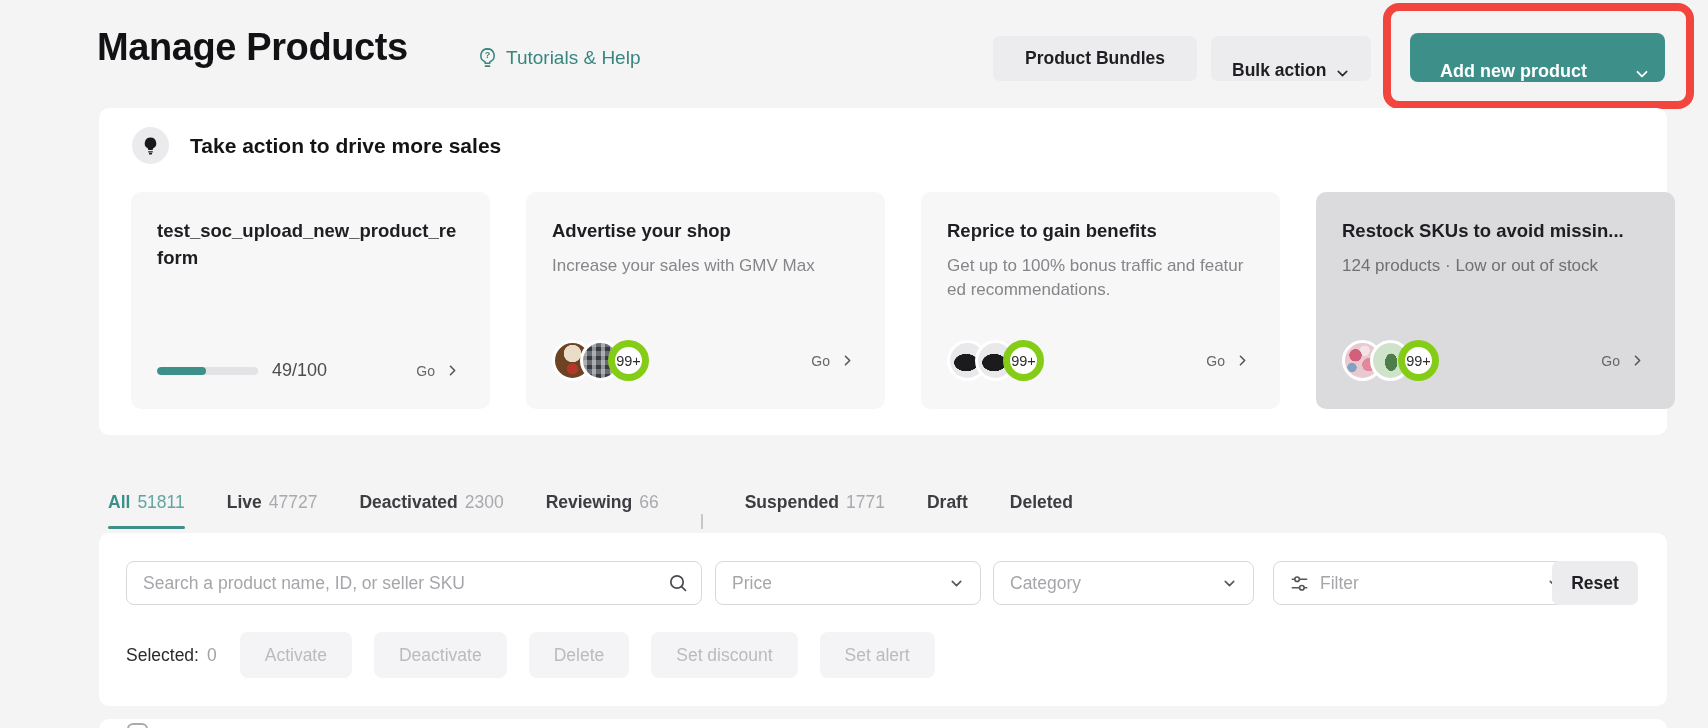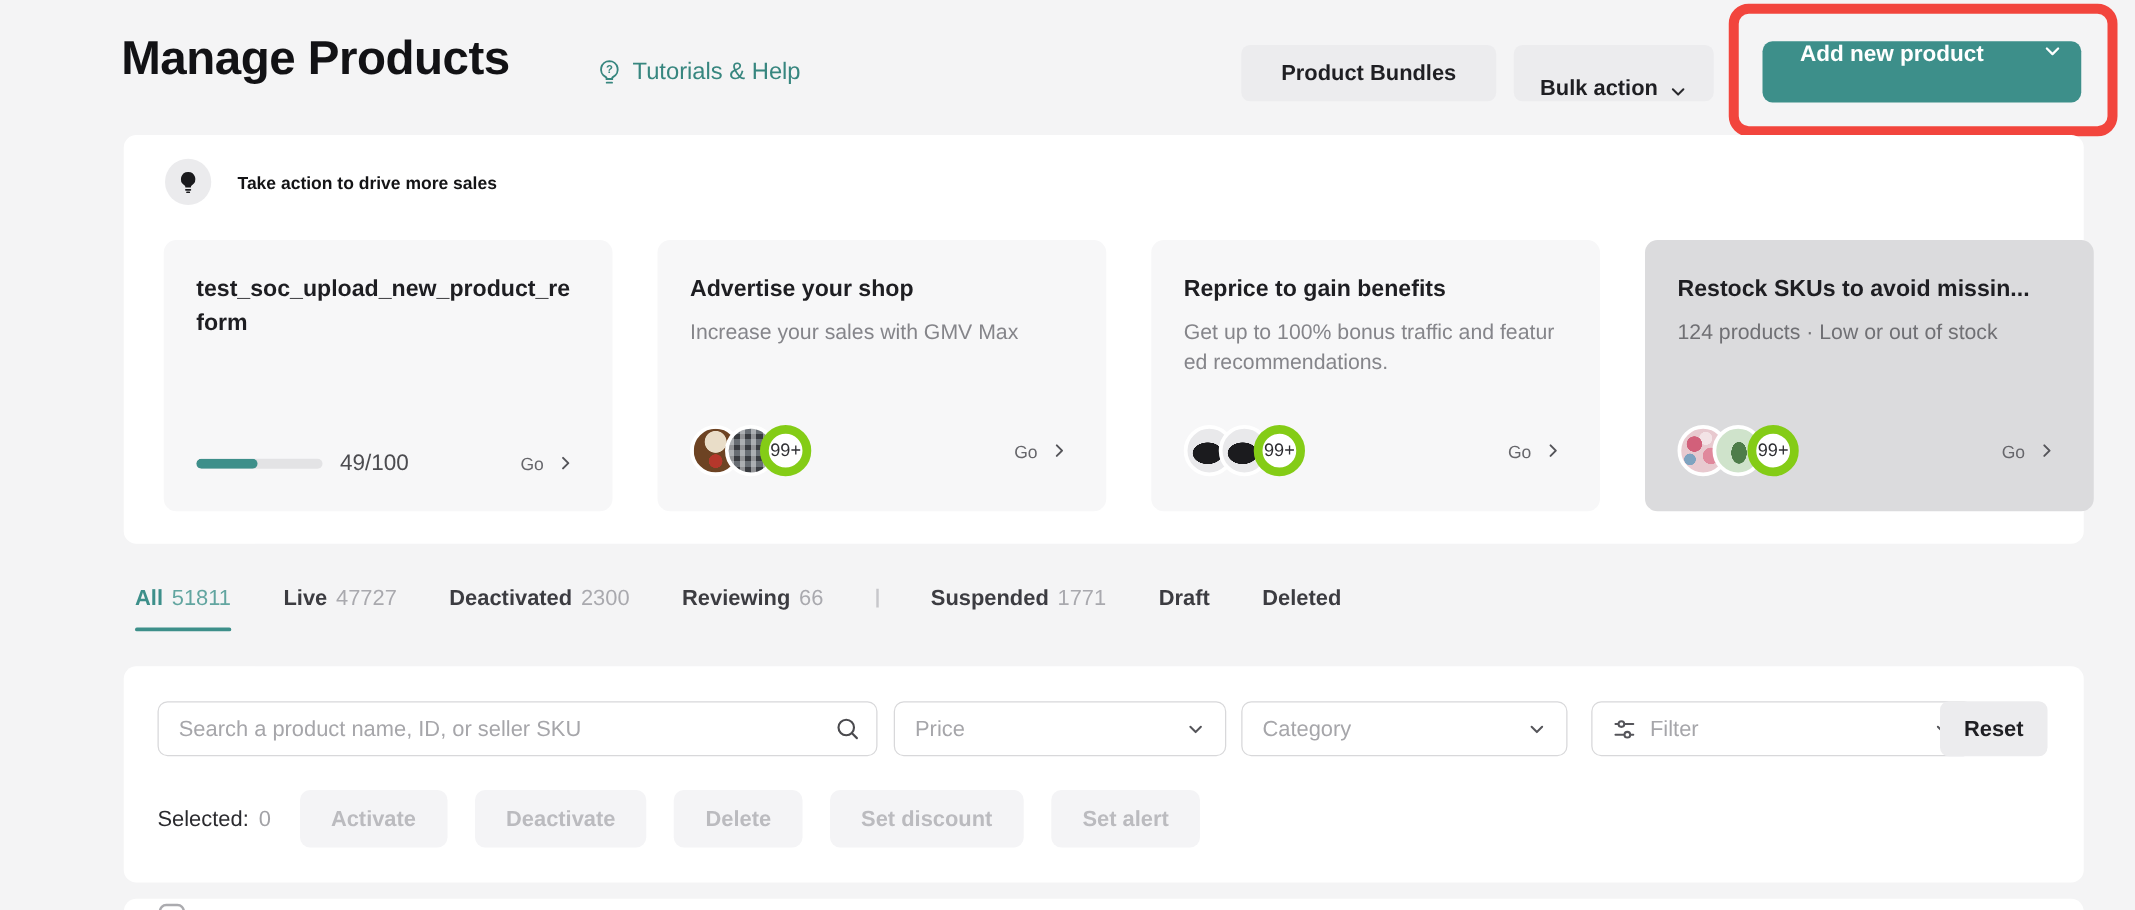--- a/index.html
+++ b/index.html
@@ -8,33 +8,33 @@
 
   
   .page-title { position:absolute; left:97px; top:26px; font-size:38px; font-weight:700; color:#121215; letter-spacing:-0.4px; }
   .help-link { position:absolute; left:476px; top:46px; display:flex; align-items:center; gap:7px; color:#37867f; font-size:19px; font-weight:500; cursor:pointer; }
 
   .btn { display:flex; align-items:center; justify-content:center; border-radius:7px; font-size:17.5px; font-weight:600; color:#1f1f23; background:#ececee; cursor:pointer; }
   .btn-bundles { position:absolute; left:993px; top:36px; height:45px; padding:0 32px; }
   .btn-bulk { position:absolute; left:1211px; top:36px; height:45px; padding:0 21px; gap:9px;align-items:flex-end; }
   .btn-bulk svg { stroke:#2a2a2e; }
 
-  .btn-add { position:absolute; left:1410px; top:33px; width:255px; height:49px; background:#3D8F8A; border-radius:8px; display:flex; align-items:flex-start; color:#fff; cursor:pointer; }
+  .btn-add { position:absolute; left:1410px; top:33px; width:255px; height:49px; background:#3D8F8A; border-radius:8px; display:flex; align-items:flex-end; color:#fff; cursor:pointer; }
   .btn-add-main { flex:1; display:flex; align-items:center; justify-content:center; font-size:18px; font-weight:600; }
   .btn-add-divider { width:1px; background:rgba(255,255,255,.55); margin:6px 0; }
   .btn-add-caret { width:47px; display:flex; align-items:center; justify-content:center; }
   .btn-add-caret svg { stroke:#fff; }
 
   .annotation-red { position:absolute; left:1383px; top:3px; width:311px; height:106px; border:8px solid #F2453D; border-radius:16px; pointer-events:none; }
 
   
   .panel-cards { position:absolute; left:99px; top:108px; width:1568px; height:327px; background:#fff; border-radius:10px; }
   .banner { position:absolute; left:33px; top:19px; display:flex; align-items:center; gap:21px; }
   .bulb-circle { width:37px; height:37px; border-radius:50%; background:#ebebed; display:flex; align-items:center; justify-content:center; }
-  .banner-title { font-size:14px; font-weight:700; color:#141416; }
+  .banner-title { font-size:21px; font-weight:700; color:#141416; }
 
   .cards-row { position:absolute; left:32px; top:84px; display:flex; gap:36px; }
   .card { width:359px; height:217px; background:#f7f7f8; border-radius:10px; padding:26px 30px 28px 26px; display:flex; flex-direction:column; cursor:pointer; }
   .card.dark { background:#dbdbdd; }
   .card-title { font-size:18.5px; font-weight:600; color:#1e1e22; line-height:1.45; word-break:break-all; }
   .card.dark .card-title { white-space:nowrap; overflow:hidden; }
   .card-sub { margin-top:9px; font-size:17px; color:#85858a; line-height:1.45; word-break:break-all; }
   .card.dark .card-sub { color:#707074; }
   .card-bottom { margin-top:auto; display:flex; align-items:center; justify-content:space-between; }
 
@@ -51,21 +51,21 @@
   .avatar:first-child { margin-left:0; }
   .badge99 { width:41px; height:41px; border-radius:50%; background:#fff; border:7px solid #84cc16; margin-left:-13px; display:flex; align-items:center; justify-content:center; font-size:14.5px; color:#2e2e32; position:relative; z-index:2; }
 
   .av-jar { background:radial-gradient(circle at 50% 74%, #b5372b 0 17%, transparent 18%), radial-gradient(circle at 50% 30%, #e9ddc8 0 28%, #6d4323 30% 100%); }
   .av-plaid { background-color:#686d73; background-image:repeating-linear-gradient(90deg, rgba(255,255,255,.45) 0 4px, transparent 4px 9px), repeating-linear-gradient(0deg, rgba(18,18,22,.55) 0 4px, transparent 4px 9px); }
   .av-shoe { background-color:#e9e9eb; background-image:radial-gradient(ellipse 62% 45% at 46% 56%, #1b1b1e 0 54%, transparent 56%); }
   .av-floral { background-color:#e8c9cf; background-image:radial-gradient(circle at 30% 35%, #d2607a 0 18%, transparent 19%), radial-gradient(circle at 68% 62%, #e0889c 0 20%, transparent 21%), radial-gradient(circle at 56% 22%, #f3e3e6 0 15%, transparent 16%), radial-gradient(circle at 20% 70%, #7fa3c0 0 12%, transparent 13%); }
   .av-green { background-color:#cfe3cb; background-image:radial-gradient(ellipse 30% 42% at 52% 55%, #4e7d4a 0 58%, transparent 60%); }
 
   
-  .tabs { position:absolute; left:108px; top:468px; display:flex; align-items:flex-start; gap:42px; }
+  .tabs { position:absolute; left:108px; top:492px; display:flex; align-items:flex-end; gap:42px; }
   .tab { display:flex; gap:7px; font-size:17.5px; font-weight:600; color:#3c3c41; padding-bottom:16px; position:relative; cursor:pointer; white-space:nowrap; }
   .tab-count { color:#a9a9ae; font-weight:500; }
   .tab.active { color:#3D8F8A; }
   .tab.active .tab-count { color:#62a5a0; }
   .tab.active::after { content:""; position:absolute; left:0; right:0; bottom:0; height:3.5px; background:#3D8F8A; border-radius:2px; }
   .tab-sep { width:2px; height:15px; background:#c7c7cb; margin-top:3px; }
 
   
   .panel-filters { position:absolute; left:99px; top:533px; width:1568px; height:173px; background:#fff; border-radius:10px; }
   .search-box { position:absolute; left:27px; top:28px; width:576px; height:44px; }
@@ -77,21 +77,21 @@
   .select-box .spacer { flex:1; }
   .select-box svg { stroke:#55555a; }
   .sel-price { left:616px; width:266px; }
   .sel-category { left:894px; width:261px; }
   .sel-filter { left:1174px; width:306px; gap:11px; }
   .btn-reset { position:absolute; left:1453px; top:28px; width:86px; height:44px; }
 
   .selected-row { position:absolute; left:27px; top:99px; height:46px; display:flex; align-items:center; }
   .selected-label { font-size:17.5px; color:#2a2a2e; }
   .selected-count { font-size:17.5px; color:#a2a2a6; margin-left:8px; }
-  .bulk-btn { height:46px; display:flex; align-items:center; border-radius:8px; background:#f4f4f6; color:#bbbbbf; font-size:17.5px; font-weight:700; padding:0 25px; margin-left:22px; cursor:default; }
+  .bulk-btn { height:46px; display:flex; align-items:center; border-radius:8px; background:#f4f4f6; color:#bbbbbf; font-size:17.5px; font-weight:400; padding:0 25px; margin-left:22px; cursor:default; }
   .bulk-btn:first-of-type { margin-left:23px; }
 
   
   .bottom-panel { position:absolute; left:99px; top:719px; width:1568px; height:12px; background:#fff; border-radius:10px 10px 0 0; }
   .partial-checkbox { position:absolute; left:127px; top:723px; width:21px; height:21px; border:2px solid #ababaf; border-radius:6px; background:#fff; }
 </style>
 </head>
 <body>
 
 <div class="page-title">Manage Products</div>

